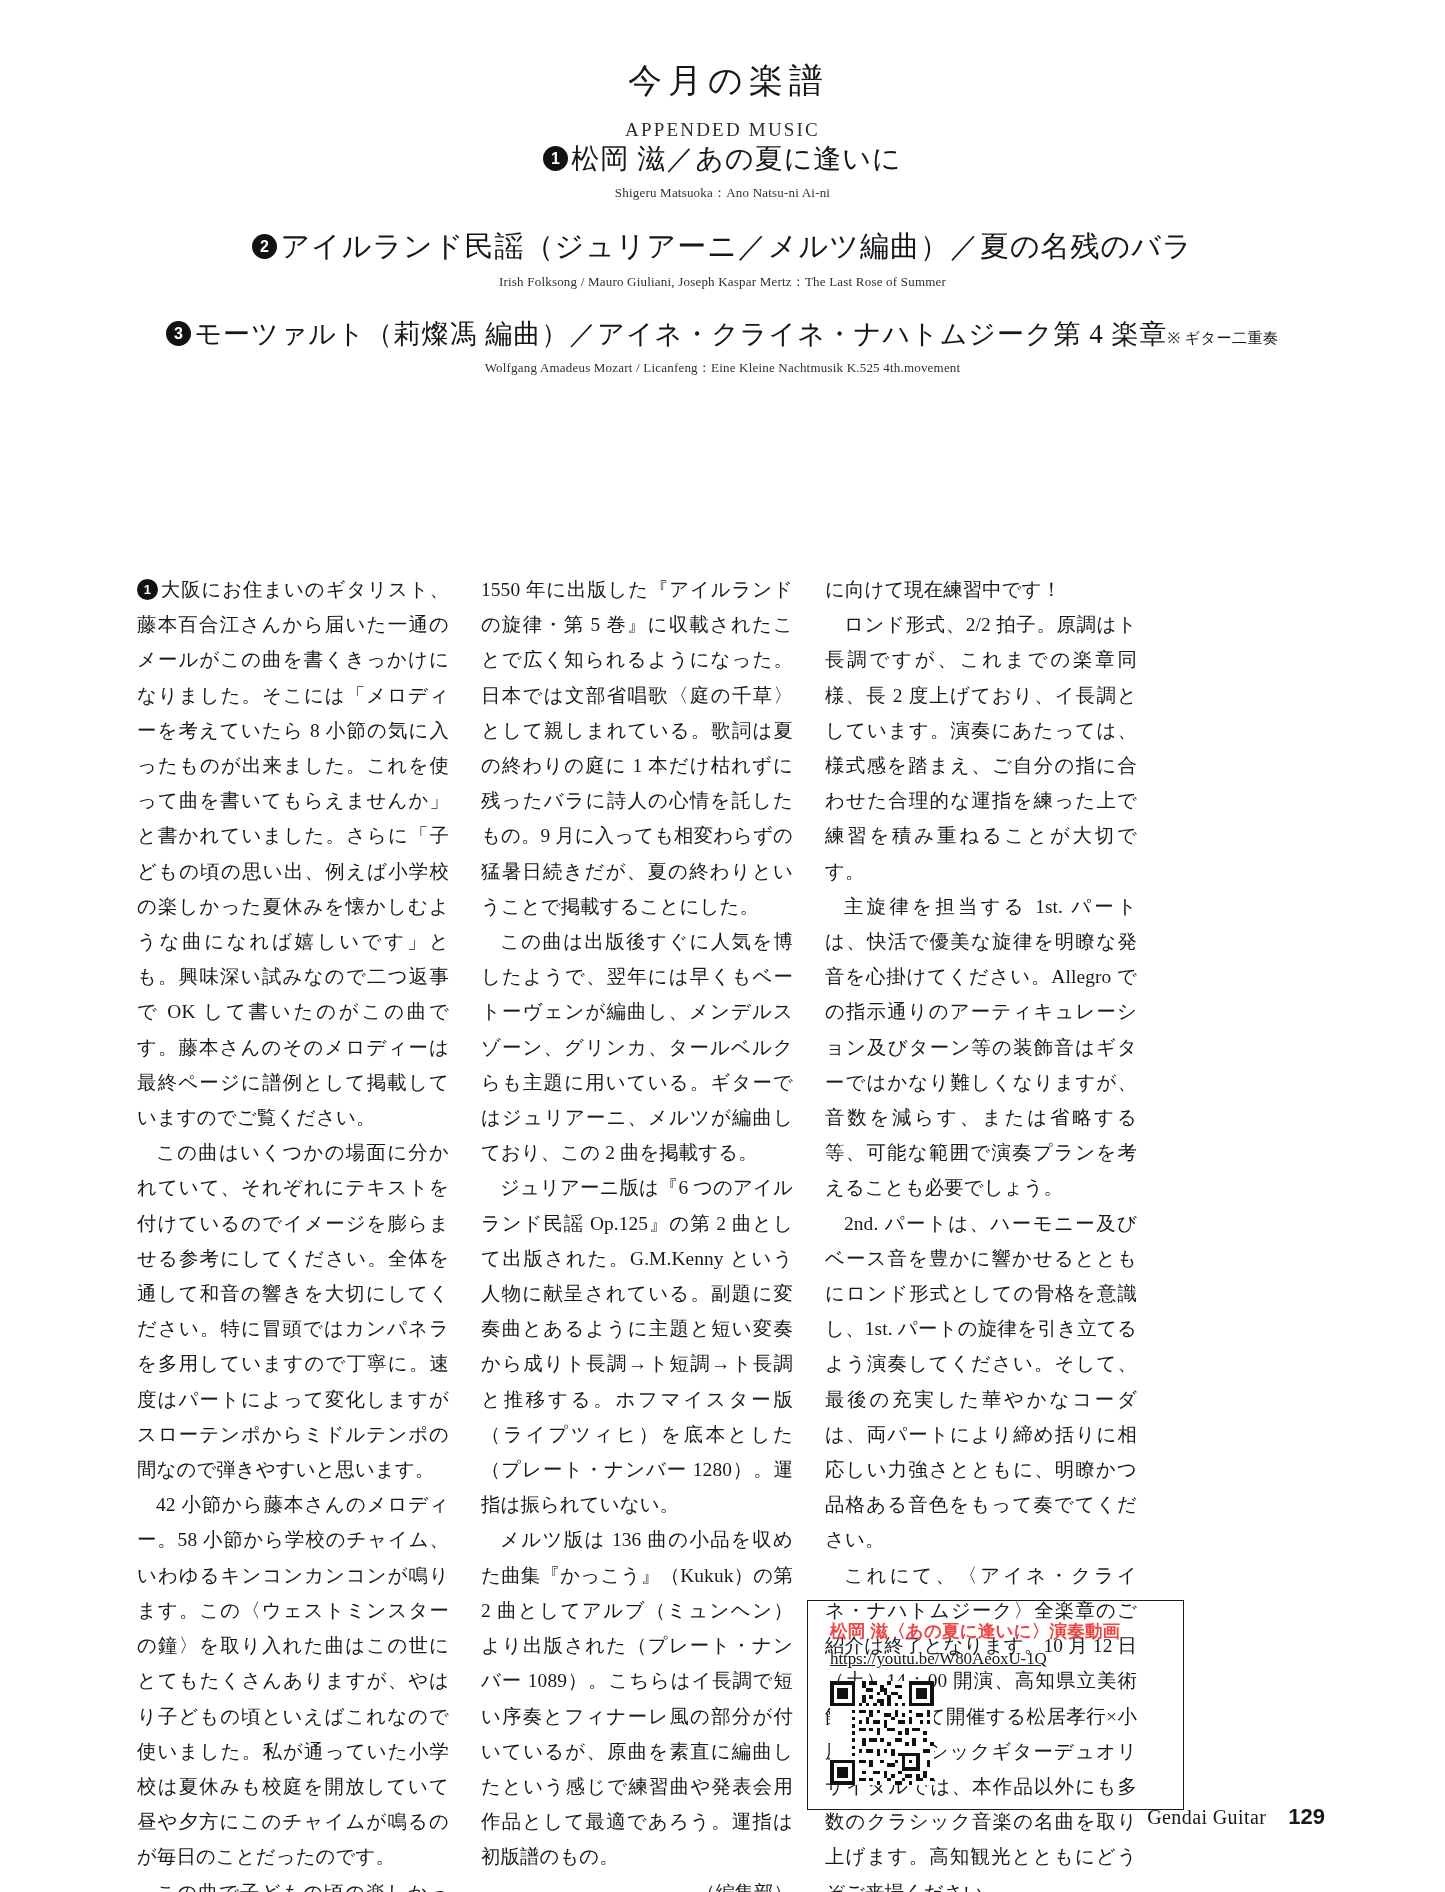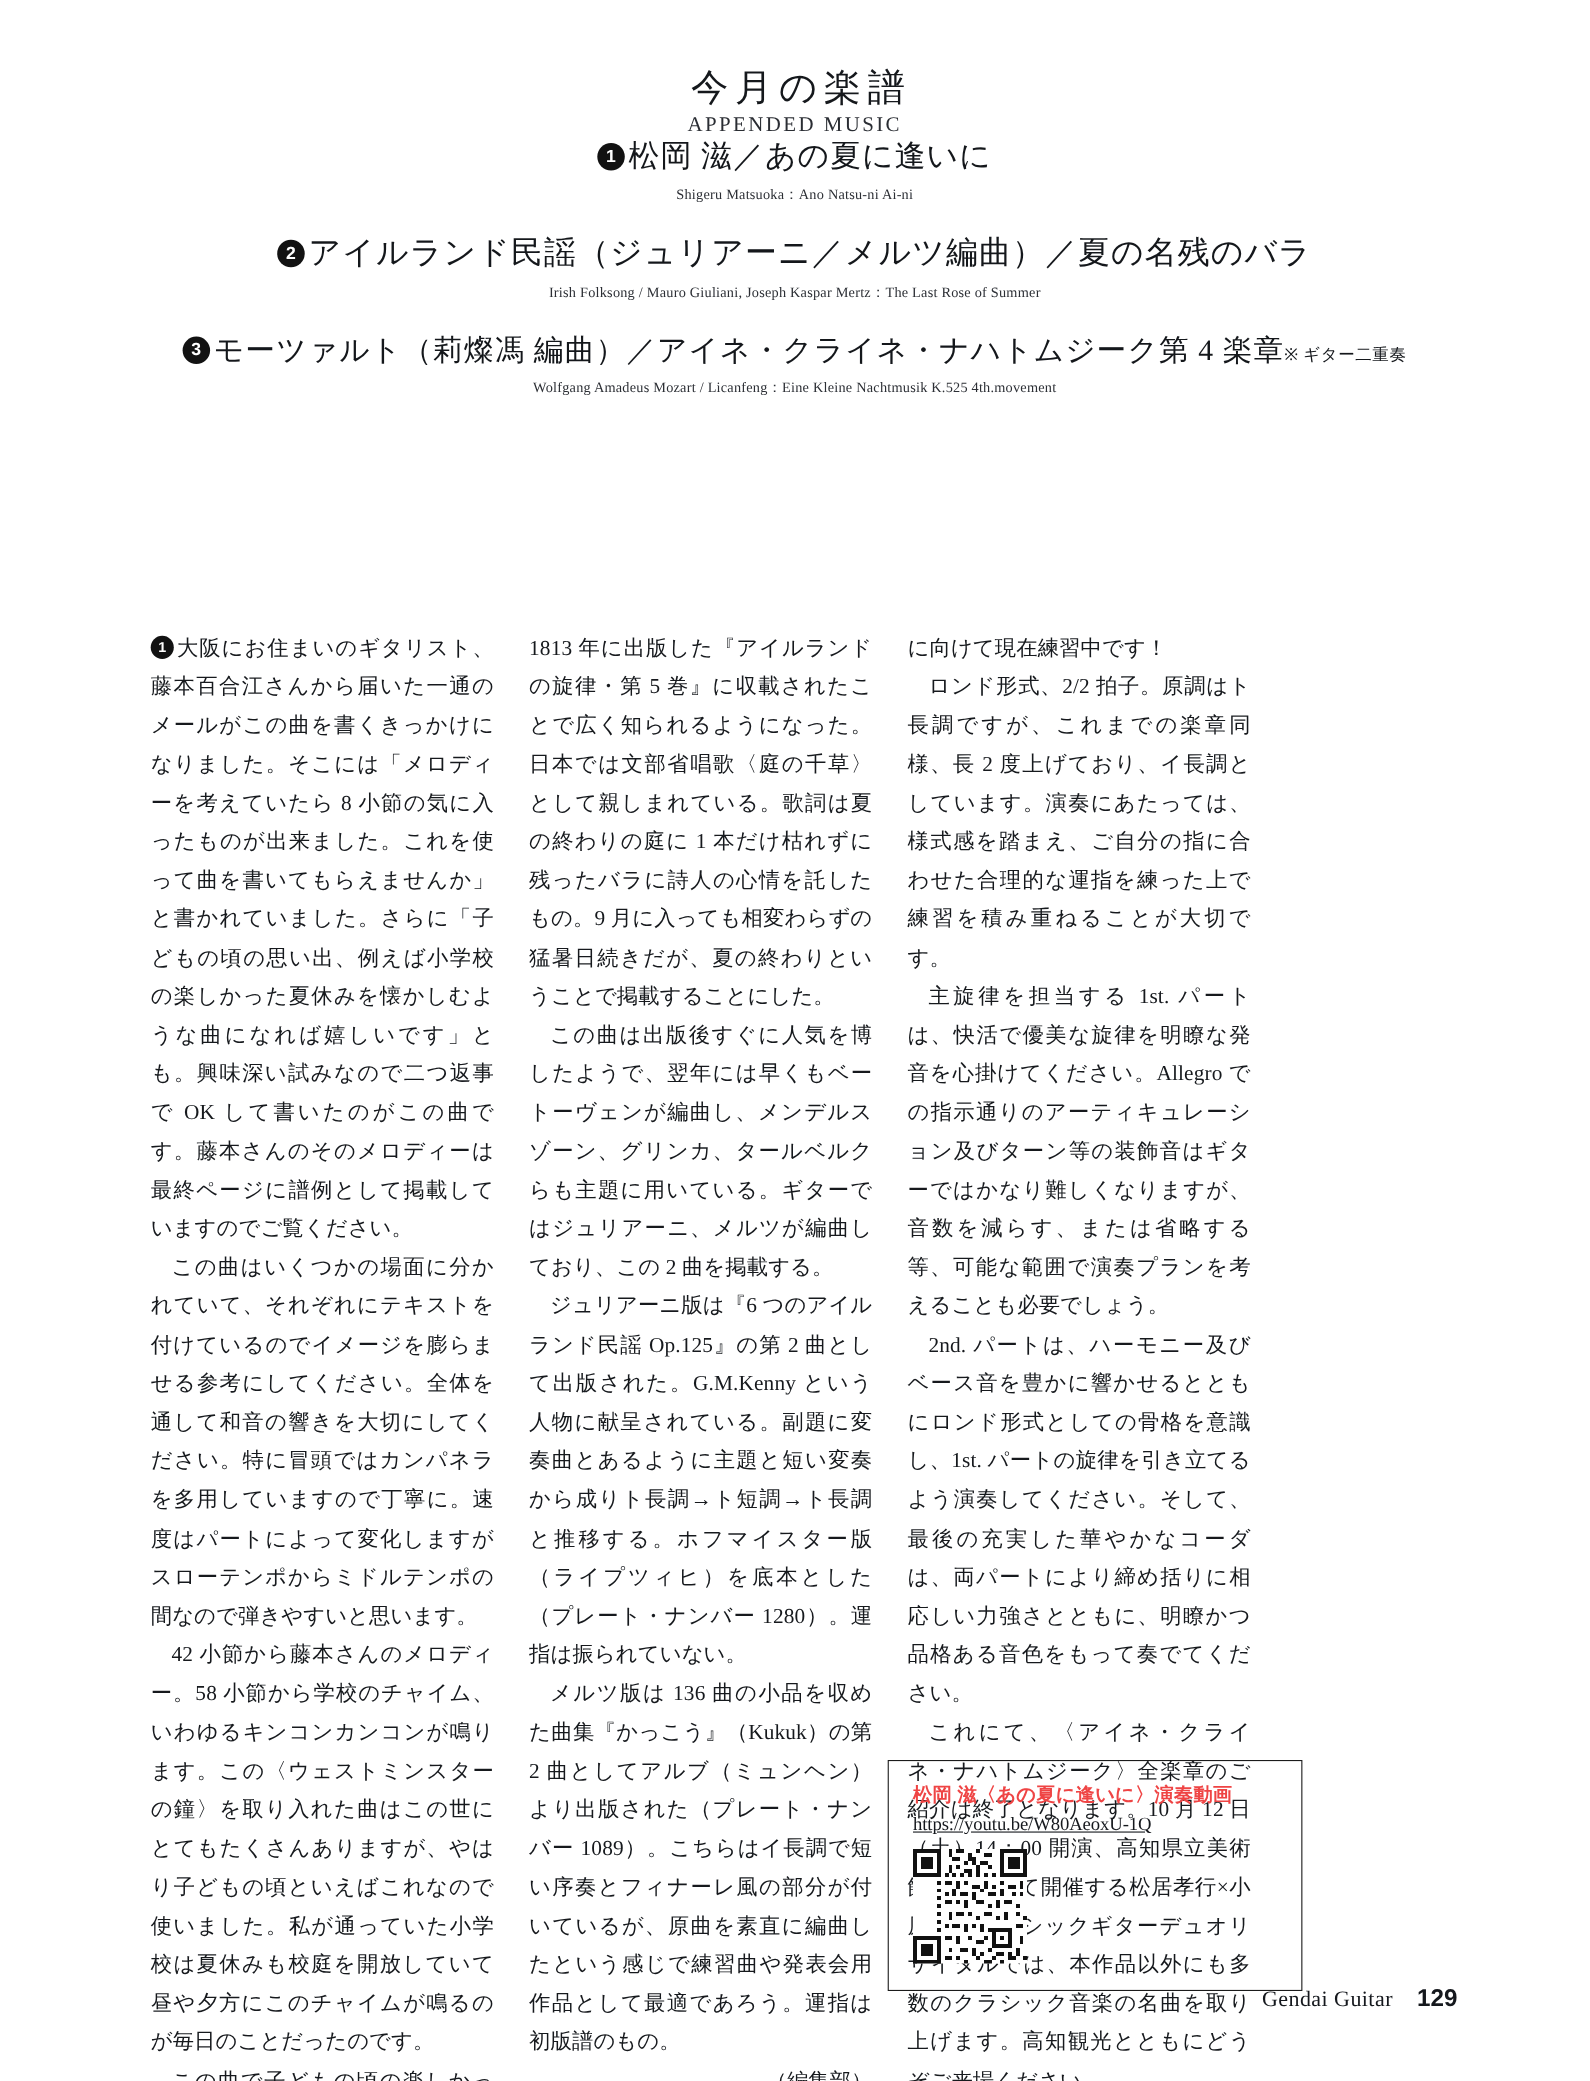--- a/index.html
+++ b/index.html
@@ -31,21 +31,21 @@
     font-size: 34px;
     letter-spacing: 6px;
     color: #15181c;
     line-height: 1.25;
     padding-left: 12px;
   }
   .masthead-en {
     font-size: 19px;
     letter-spacing: 2.2px;
     color: #2a2d33;
-    margin-top: 0;
+    margin-top: 16px;
     font-family: "Liberation Serif", serif;
   }
 
   
   .titles {
     text-align: center;
   }
   .entry {
     margin-bottom: 26px;
   }
@@ -228,21 +228,21 @@
 
     <div class="col">
       <p class="para"><span class="badge-inline">1</span><span>大阪にお住まいのギタリスト、藤本百合江さんから届いた一通のメールがこの曲を書くきっかけになりました。そこには「メロディーを考えていたら 8 小節の気に入ったものが出来ました。これを使って曲を書いてもらえませんか」と書かれていました。さらに「子どもの頃の思い出、例えば小学校の楽しかった夏休みを懐かしむような曲になれば嬉しいです」とも。興味深い試みなので二つ返事で OK して書いたのがこの曲です。藤本さんのそのメロディーは最終ページに譜例として掲載していますのでご覧ください。</span></p>
       <p class="para indent">この曲はいくつかの場面に分かれていて、それぞれにテキストを付けているのでイメージを膨らませる参考にしてください。全体を通して和音の響きを大切にしてください。特に冒頭ではカンパネラを多用していますので丁寧に。速度はパートによって変化しますがスローテンポからミドルテンポの間なので弾きやすいと思います。</p>
       <p class="para indent">42 小節から藤本さんのメロディー。58 小節から学校のチャイム、いわゆるキンコンカンコンが鳴ります。この〈ウェストミンスターの鐘〉を取り入れた曲はこの世にとてもたくさんありますが、やはり子どもの頃といえばこれなので使いました。私が通っていた小学校は夏休みも校庭を開放していて昼や夕方にこのチャイムが鳴るのが毎日のことだったのです。</p>
       <p class="para indent">この曲で子どもの頃の楽しかった夏を思い出してもらえると嬉しいです。ぜひ弾いてみてください。</p>
 
     </div>
 
     <div class="col">
-      <p class="para">1813 年に出版した『アイルランドの旋律・第 5 巻』に収載されたことで広く知られるようになった。日本では文部省唱歌〈庭の千草〉として親しまれている。歌詞は夏の終わりの庭に 1 本だけ枯れずに残ったバラに詩人の心情を託したもの。9 月に入っても相変わらずの猛暑日続きだが、夏の終わりということで掲載することにした。</p>
+      <p class="para">1550 年に出版した『アイルランドの旋律・第 5 巻』に収載されたことで広く知られるようになった。日本では文部省唱歌〈庭の千草〉として親しまれている。歌詞は夏の終わりの庭に 1 本だけ枯れずに残ったバラに詩人の心情を託したもの。9 月に入っても相変わらずの猛暑日続きだが、夏の終わりということで掲載することにした。</p>
       <p class="para indent">この曲は出版後すぐに人気を博したようで、翌年には早くもベートーヴェンが編曲し、メンデルスゾーン、グリンカ、タールベルクらも主題に用いている。ギターではジュリアーニ、メルツが編曲しており、この 2 曲を掲載する。</p>
       <p class="para indent">ジュリアーニ版は『6 つのアイルランド民謡 Op.125』の第 2 曲として出版された。G.M.Kenny という人物に献呈されている。副題に変奏曲とあるように主題と短い変奏から成りト長調→ト短調→ト長調と推移する。ホフマイスター版（ライプツィヒ）を底本とした（プレート・ナンバー 1280）。運指は振られていない。</p>
       <p class="para indent">メルツ版は 136 曲の小品を収めた曲集『かっこう』（Kukuk）の第 2 曲としてアルブ（ミュンヘン）より出版された（プレート・ナンバー 1089）。こちらはイ長調で短い序奏とフィナーレ風の部分が付いているが、原曲を素直に編曲したという感じで練習曲や発表会用作品として最適であろう。運指は初版譜のもの。</p>
       <p class="sig">（編集部）</p>
 
     </div>
 
     <div class="col">
       <p class="para">に向けて現在練習中です！</p>
       <p class="para indent">ロンド形式、2/2 拍子。原調はト長調ですが、これまでの楽章同様、長 2 度上げており、イ長調としています。演奏にあたっては、様式感を踏まえ、ご自分の指に合わせた合理的な運指を練った上で練習を積み重ねることが大切です。</p>

